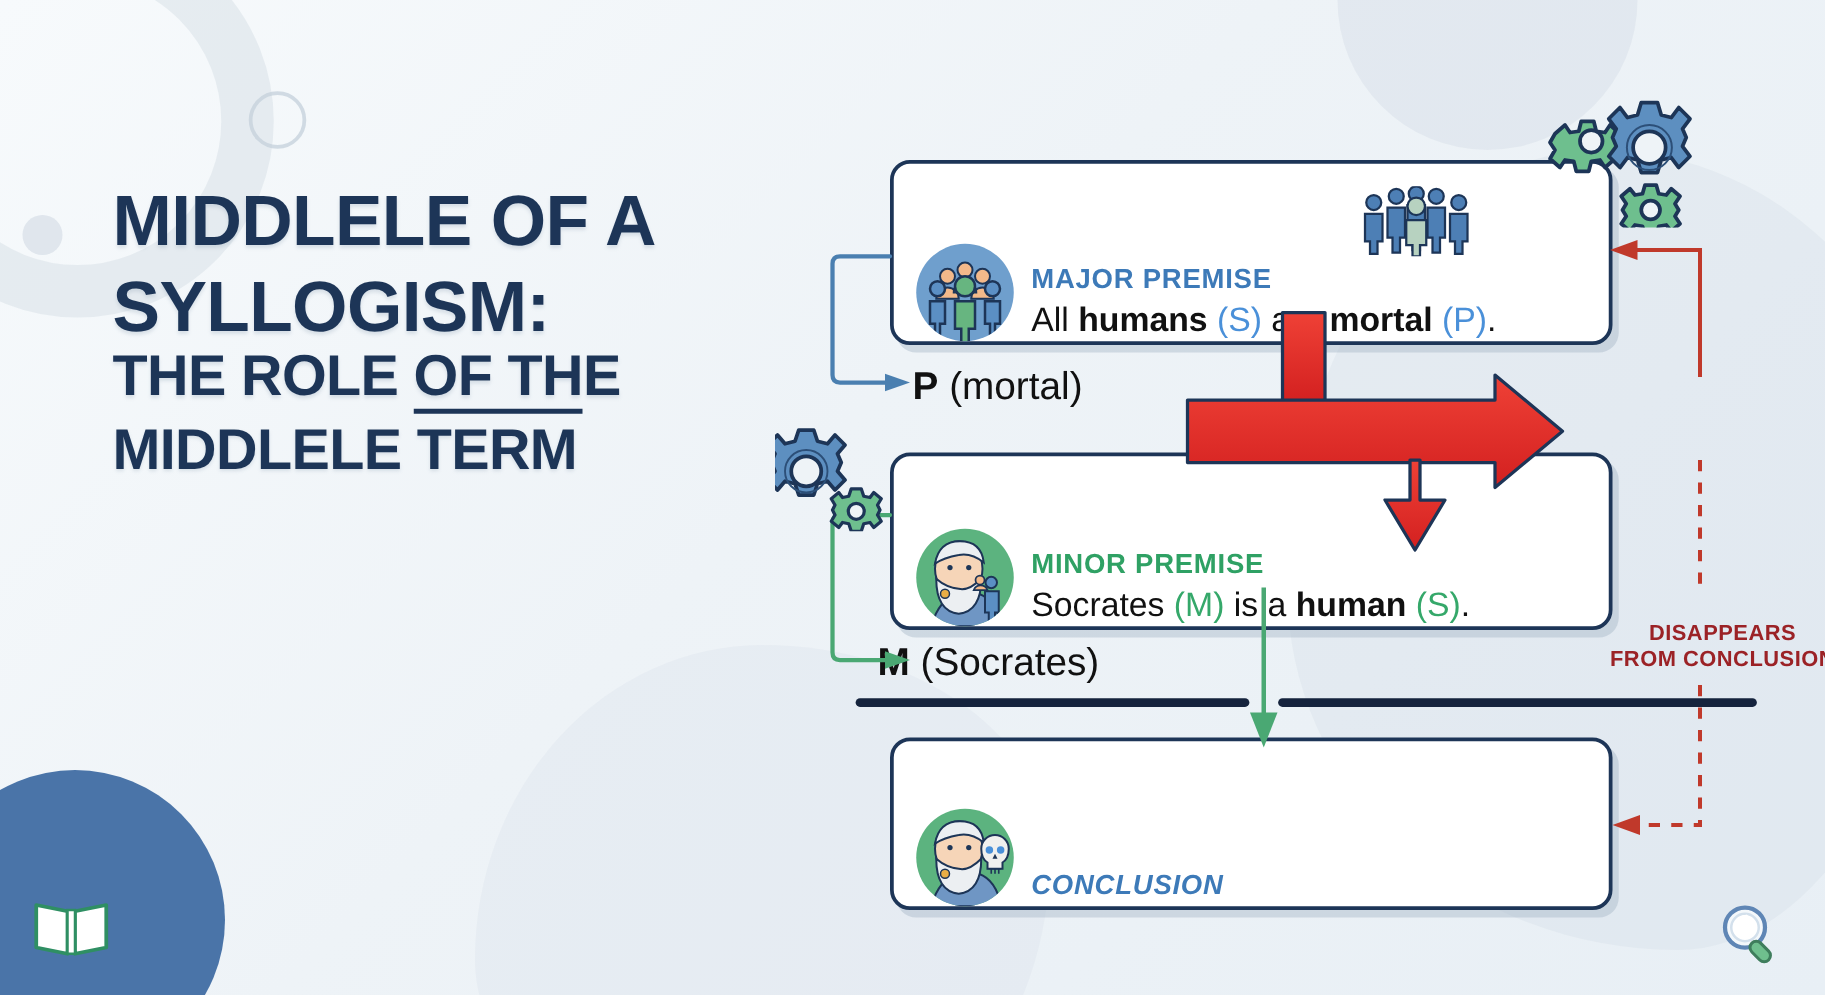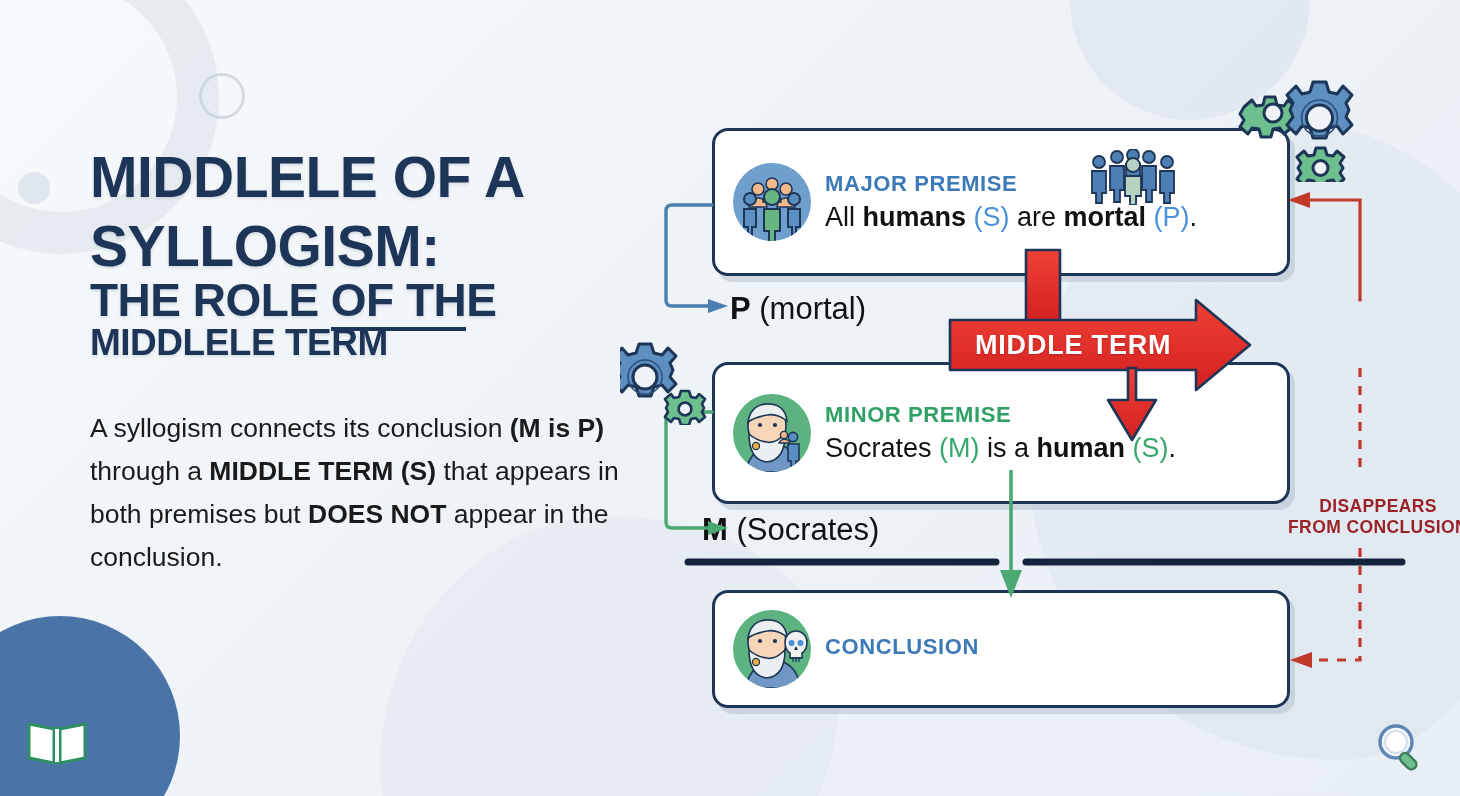--- a/index.html
+++ b/index.html
@@ -88,21 +88,21 @@
   .title {
     color: #1d3557;
     font-weight: bold;
     line-height: 1.04;
     letter-spacing: -0.5px;
     text-shadow: 0 2px 3px rgba(120,140,165,0.22);
   }
   .title-l1 { font-size: 57px; }
   .title-l2 { font-size: 57px; margin-top: 10px; }
   .title-l3 { font-size: 46px; }
-  .title-l4 { font-size: 37px; }
+  .title-l4 { font-size: 46px; margin-top: 12px; }
   .title-underline {
     border-bottom: 4px solid #1d3557;
     padding-bottom: 1px;
   }
   .body-copy {
     margin-top: 44px;
     font-size: 26.5px;
     line-height: 1.63;
     color: #1a1a1a;
     max-width: 540px;
@@ -110,21 +110,21 @@
   .body-copy b { font-weight: bold; }
 
   
   .card {
     position: absolute;
     background: #ffffff;
     border: 3px solid #1d3557;
     border-radius: 16px;
     box-shadow: 5px 6px 0 rgba(160,178,196,0.40);
     display: flex;
-    align-items: center;
+    align-items: flex-end;
     padding: 0 18px;
     box-sizing: border-box;
   }
   .card-avatar {
     width: 78px; height: 78px;
     border-radius: 50%;
     flex: 0 0 78px;
     margin-right: 14px;
     position: relative;
     overflow: hidden;
@@ -144,21 +144,21 @@
     font-size: 27px;
     color: #111111;
     line-height: 1.22;
   }
   .card-statement b { font-weight: bold; }
   .tok-blue { color: #4a90d9; }
   .tok-green { color: #35a86a; }
 
   #card-major { left: 712px; top: 128px; width: 578px; height: 148px; }
   #card-minor { left: 712px; top: 362px; width: 578px; height: 142px; }
-  #card-conclusion { left: 712px; top: 590px; width: 578px; height: 118px; }
+  #card-conclusion { left: 712px; top: 590px; width: 578px; height: 138px; font-style: italic; }
 
   .group-icon-inline {
     position: absolute;
     right: 108px; top: 18px;
     width: 92px; height: 56px;
   }
 
   
   .term-label {
     position: absolute;
@@ -398,38 +398,35 @@
         <stop offset="100%" stop-color="#d32020"></stop>
       </linearGradient>
     </defs>
 
     <path d="M1026 322 L1026 250 L1060 250 L1060 322 Z" fill="url(#redgrad)" stroke="#1d3557" stroke-width="2.6" stroke-linejoin="round"></path>
 
     <path d="M950 320 L1196 320 L1196 300 L1250 345 L1196 390 L1196 370 L950 370 Z" fill="url(#redgrad)" stroke="#1d3557" stroke-width="2.6" stroke-linejoin="round"></path>
 
     <path d="M1136 368 L1136 400 L1156 400 L1132 440 L1108 400 L1128 400 L1128 368 Z" fill="url(#redgrad)" stroke="#1d3557" stroke-width="2.6" stroke-linejoin="round"></path>
   </svg>
-  <div id="middle-term-label">MIDDLE TERM</div>
 
   <div class="term-label" id="label-p">
     <span class="tl-bold">P</span><span> (mortal)</span>
   </div>
   <div class="term-label" id="label-m">
     <span class="tl-bold">M</span><span> (Socrates)</span>
   </div>
 
   <div class="side-note" id="note-disappears">
     <div>DISAPPEARS</div>
     <div>FROM CONCLUSION</div>
   </div>
 
   <div class="left-col">
     <div class="title">
       <div class="title-l1">MIDDLELE OF A</div>
       <div class="title-l2">SYLLOGISM:</div>
       <div class="title-l3"><span>THE ROLE </span><span class="title-underline">OF TH</span><span>E</span></div>
       <div class="title-l4">MIDDLELE TERM</div>
     </div>
-    <div class="body-copy"><span>A syllogism connects its conclusion </span><b>(M is P)</b><span> through a </span><b>MIDDLE TERM (S)</b><span> that appears in both premises but </span><b>DOES NOT</b><span> appear in the conclusion.</span>
-    </div>
   </div>
 
 </div>
 
 </body></html>

